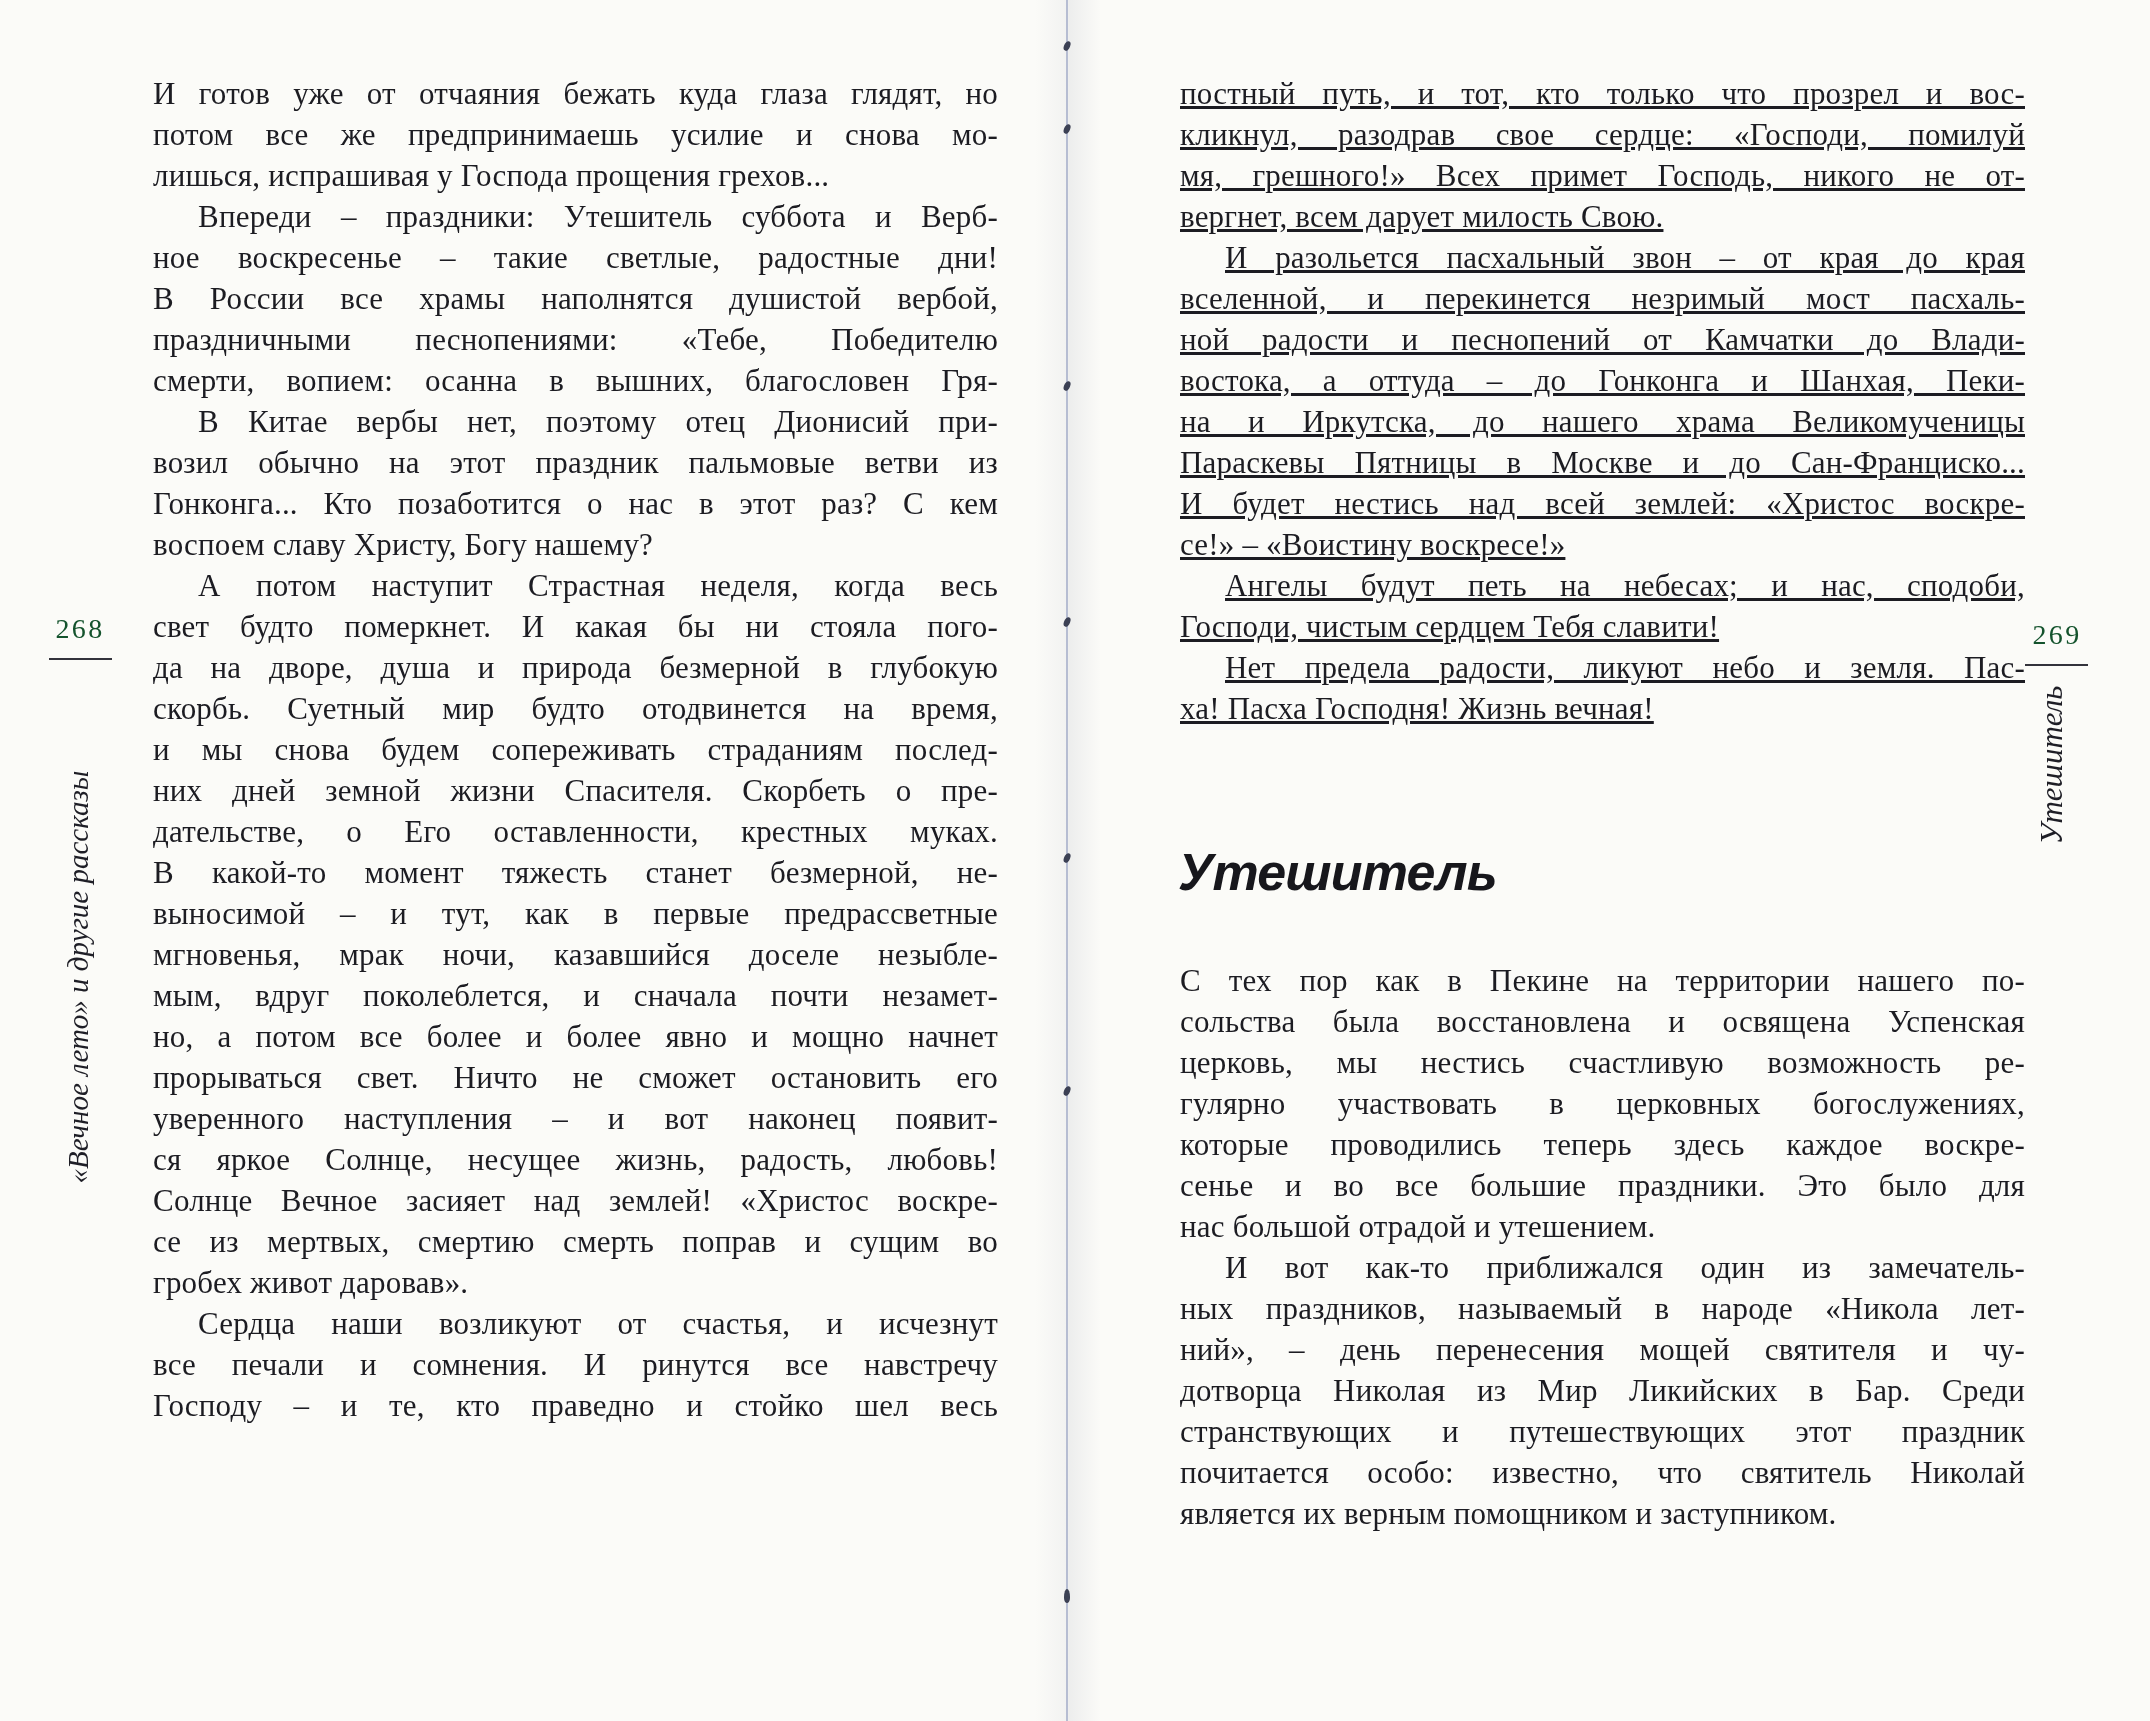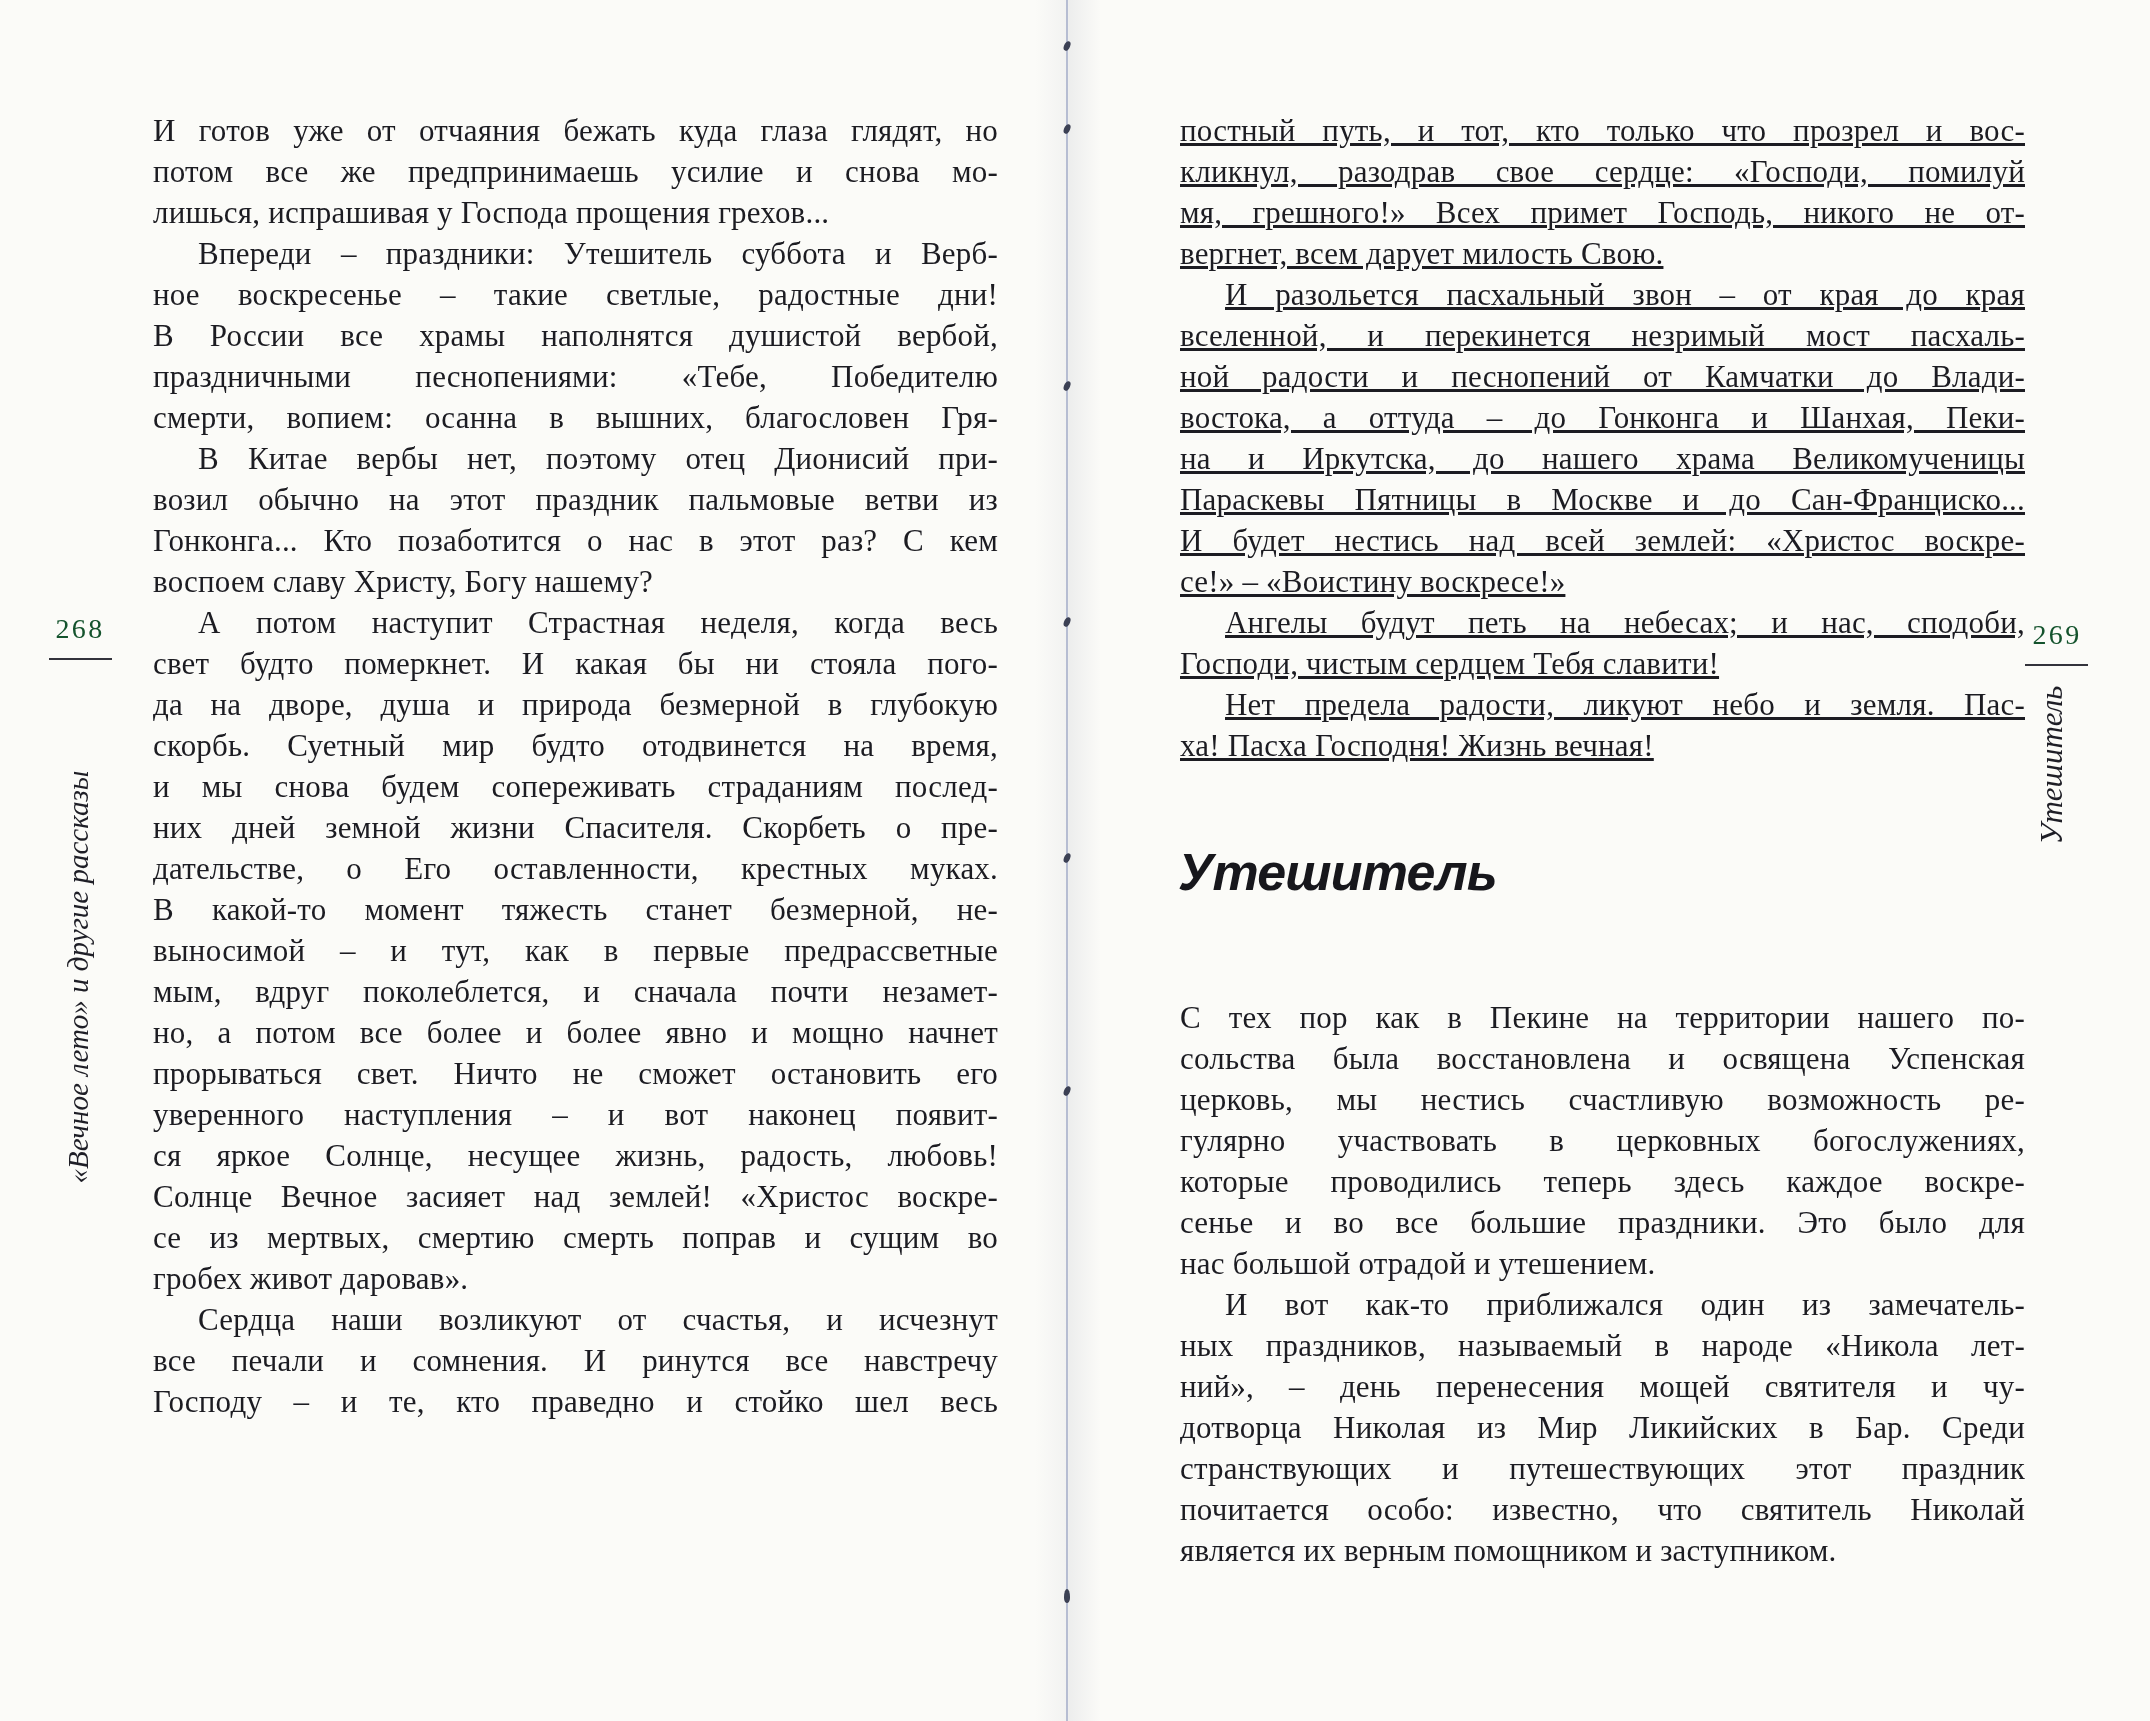--- a/index.html
+++ b/index.html
@@ -9,21 +9,20 @@
     font-family:"Liberation Serif","DejaVu Serif",serif;
     color:#1c1c22;
   }
   .spread{position:absolute;inset:0;}
 
   
   .column{
     position:absolute;width:845px;
     font-size:31px;line-height:41px;
     letter-spacing:0.2px;
-    margin-top:37px;
   }
   .column-left{left:153px;top:73px;}
   .column-right-top{left:1180px;top:73px;text-decoration:underline;}
   .column-right-bottom{left:1180px;top:960px;}
   .line{
     text-align:justify;
     text-align-last:justify;
     -moz-text-align-last:justify;
     white-space:nowrap;
   }
@@ -110,20 +109,21 @@
         <div class="line end">воспоем славу Христу, Богу нашему?</div>
         <div class="line indent">А потом наступит Страстная неделя, когда весь</div>
         <div class="line">свет будто померкнет. И какая бы ни стояла пого-</div>
         <div class="line">да на дворе, душа и природа безмерной в глубокую</div>
         <div class="line">скорбь. Суетный мир будто отодвинется на время,</div>
         <div class="line">и мы снова будем сопереживать страданиям послед-</div>
         <div class="line">них дней земной жизни Спасителя. Скорбеть о пре-</div>
         <div class="line">дательстве, о Его оставленности, крестных муках.</div>
         <div class="line">В какой-то момент тяжесть станет безмерной, не-</div>
         <div class="line">выносимой – и тут, как в первые предрассветные</div>
+        <div class="line">мгновенья, мрак ночи, казавшийся доселе незыбле-</div>
         <div class="line">мым, вдруг поколеблется, и сначала почти незамет-</div>
         <div class="line">но, а потом все более и более явно и мощно начнет</div>
         <div class="line">прорываться свет. Ничто не сможет остановить его</div>
         <div class="line">уверенного наступления – и вот наконец появит-</div>
         <div class="line">ся яркое Солнце, несущее жизнь, радость, любовь!</div>
         <div class="line">Солнце Вечное засияет над землей! «Христос воскре-</div>
         <div class="line">се из мертвых, смертию смерть поправ и сущим во</div>
         <div class="line end">гробех живот даровав».</div>
         <div class="line indent">Сердца наши возликуют от счастья, и исчезнут</div>
         <div class="line">все печали и сомнения. И ринутся все навстречу</div>

